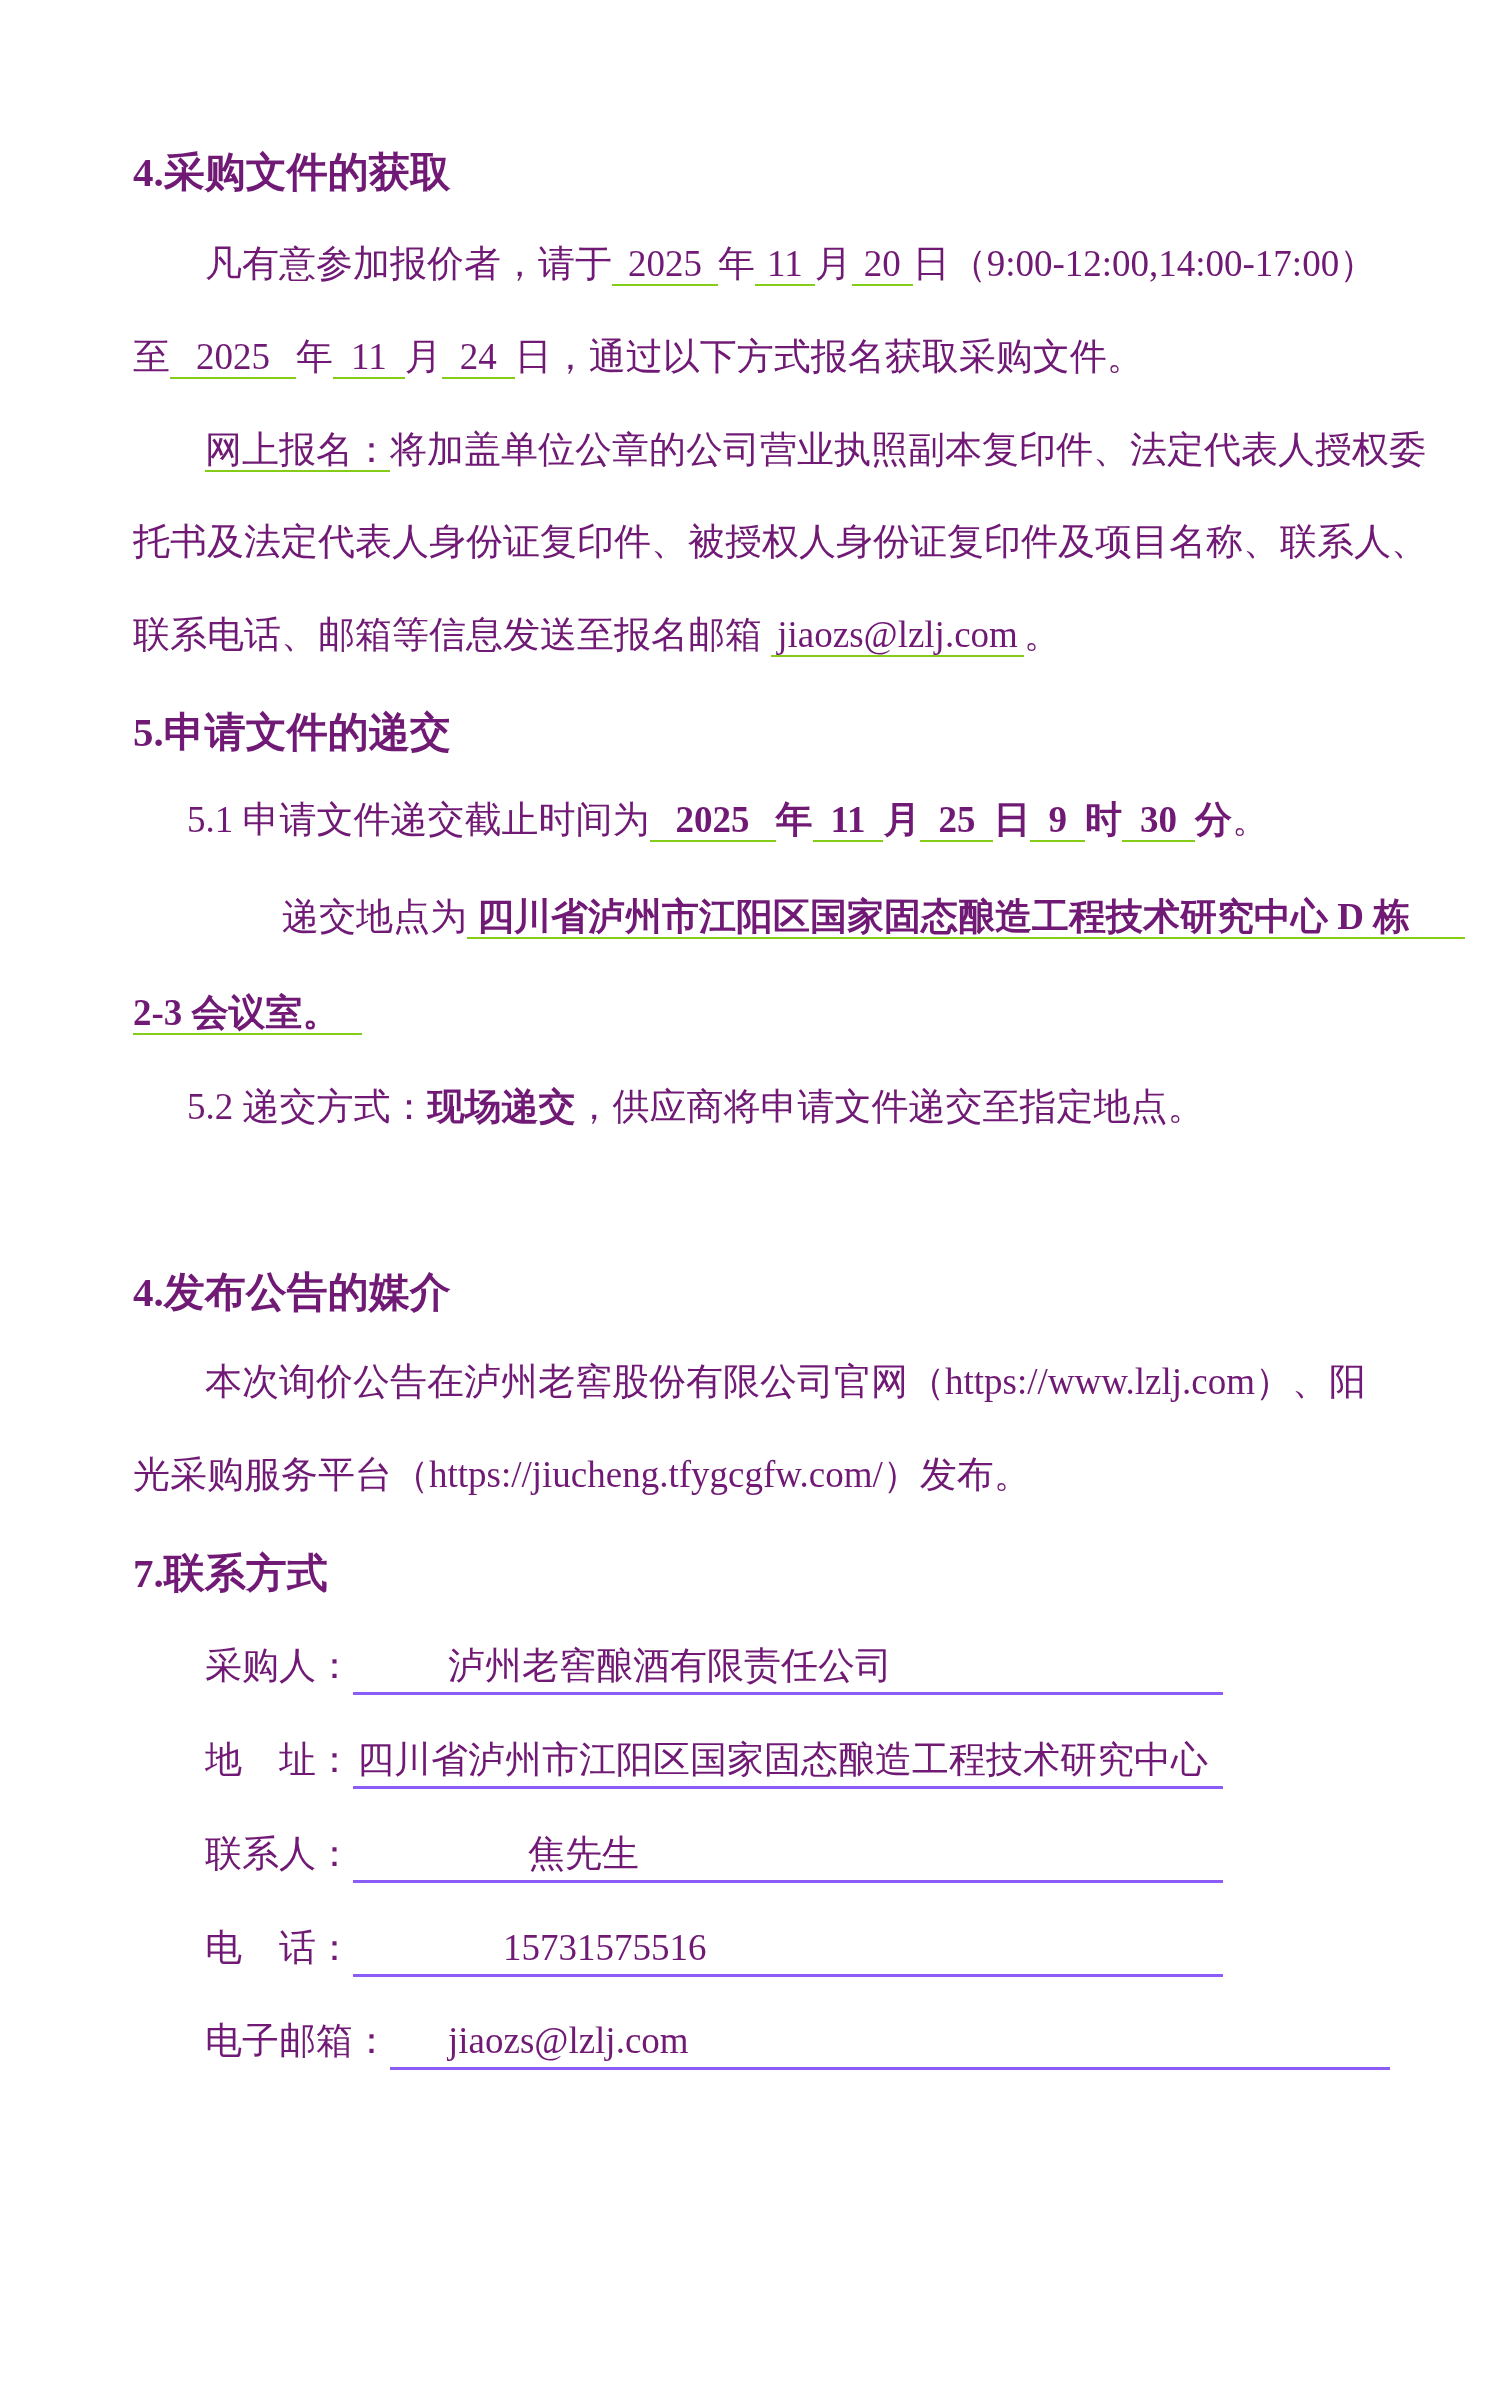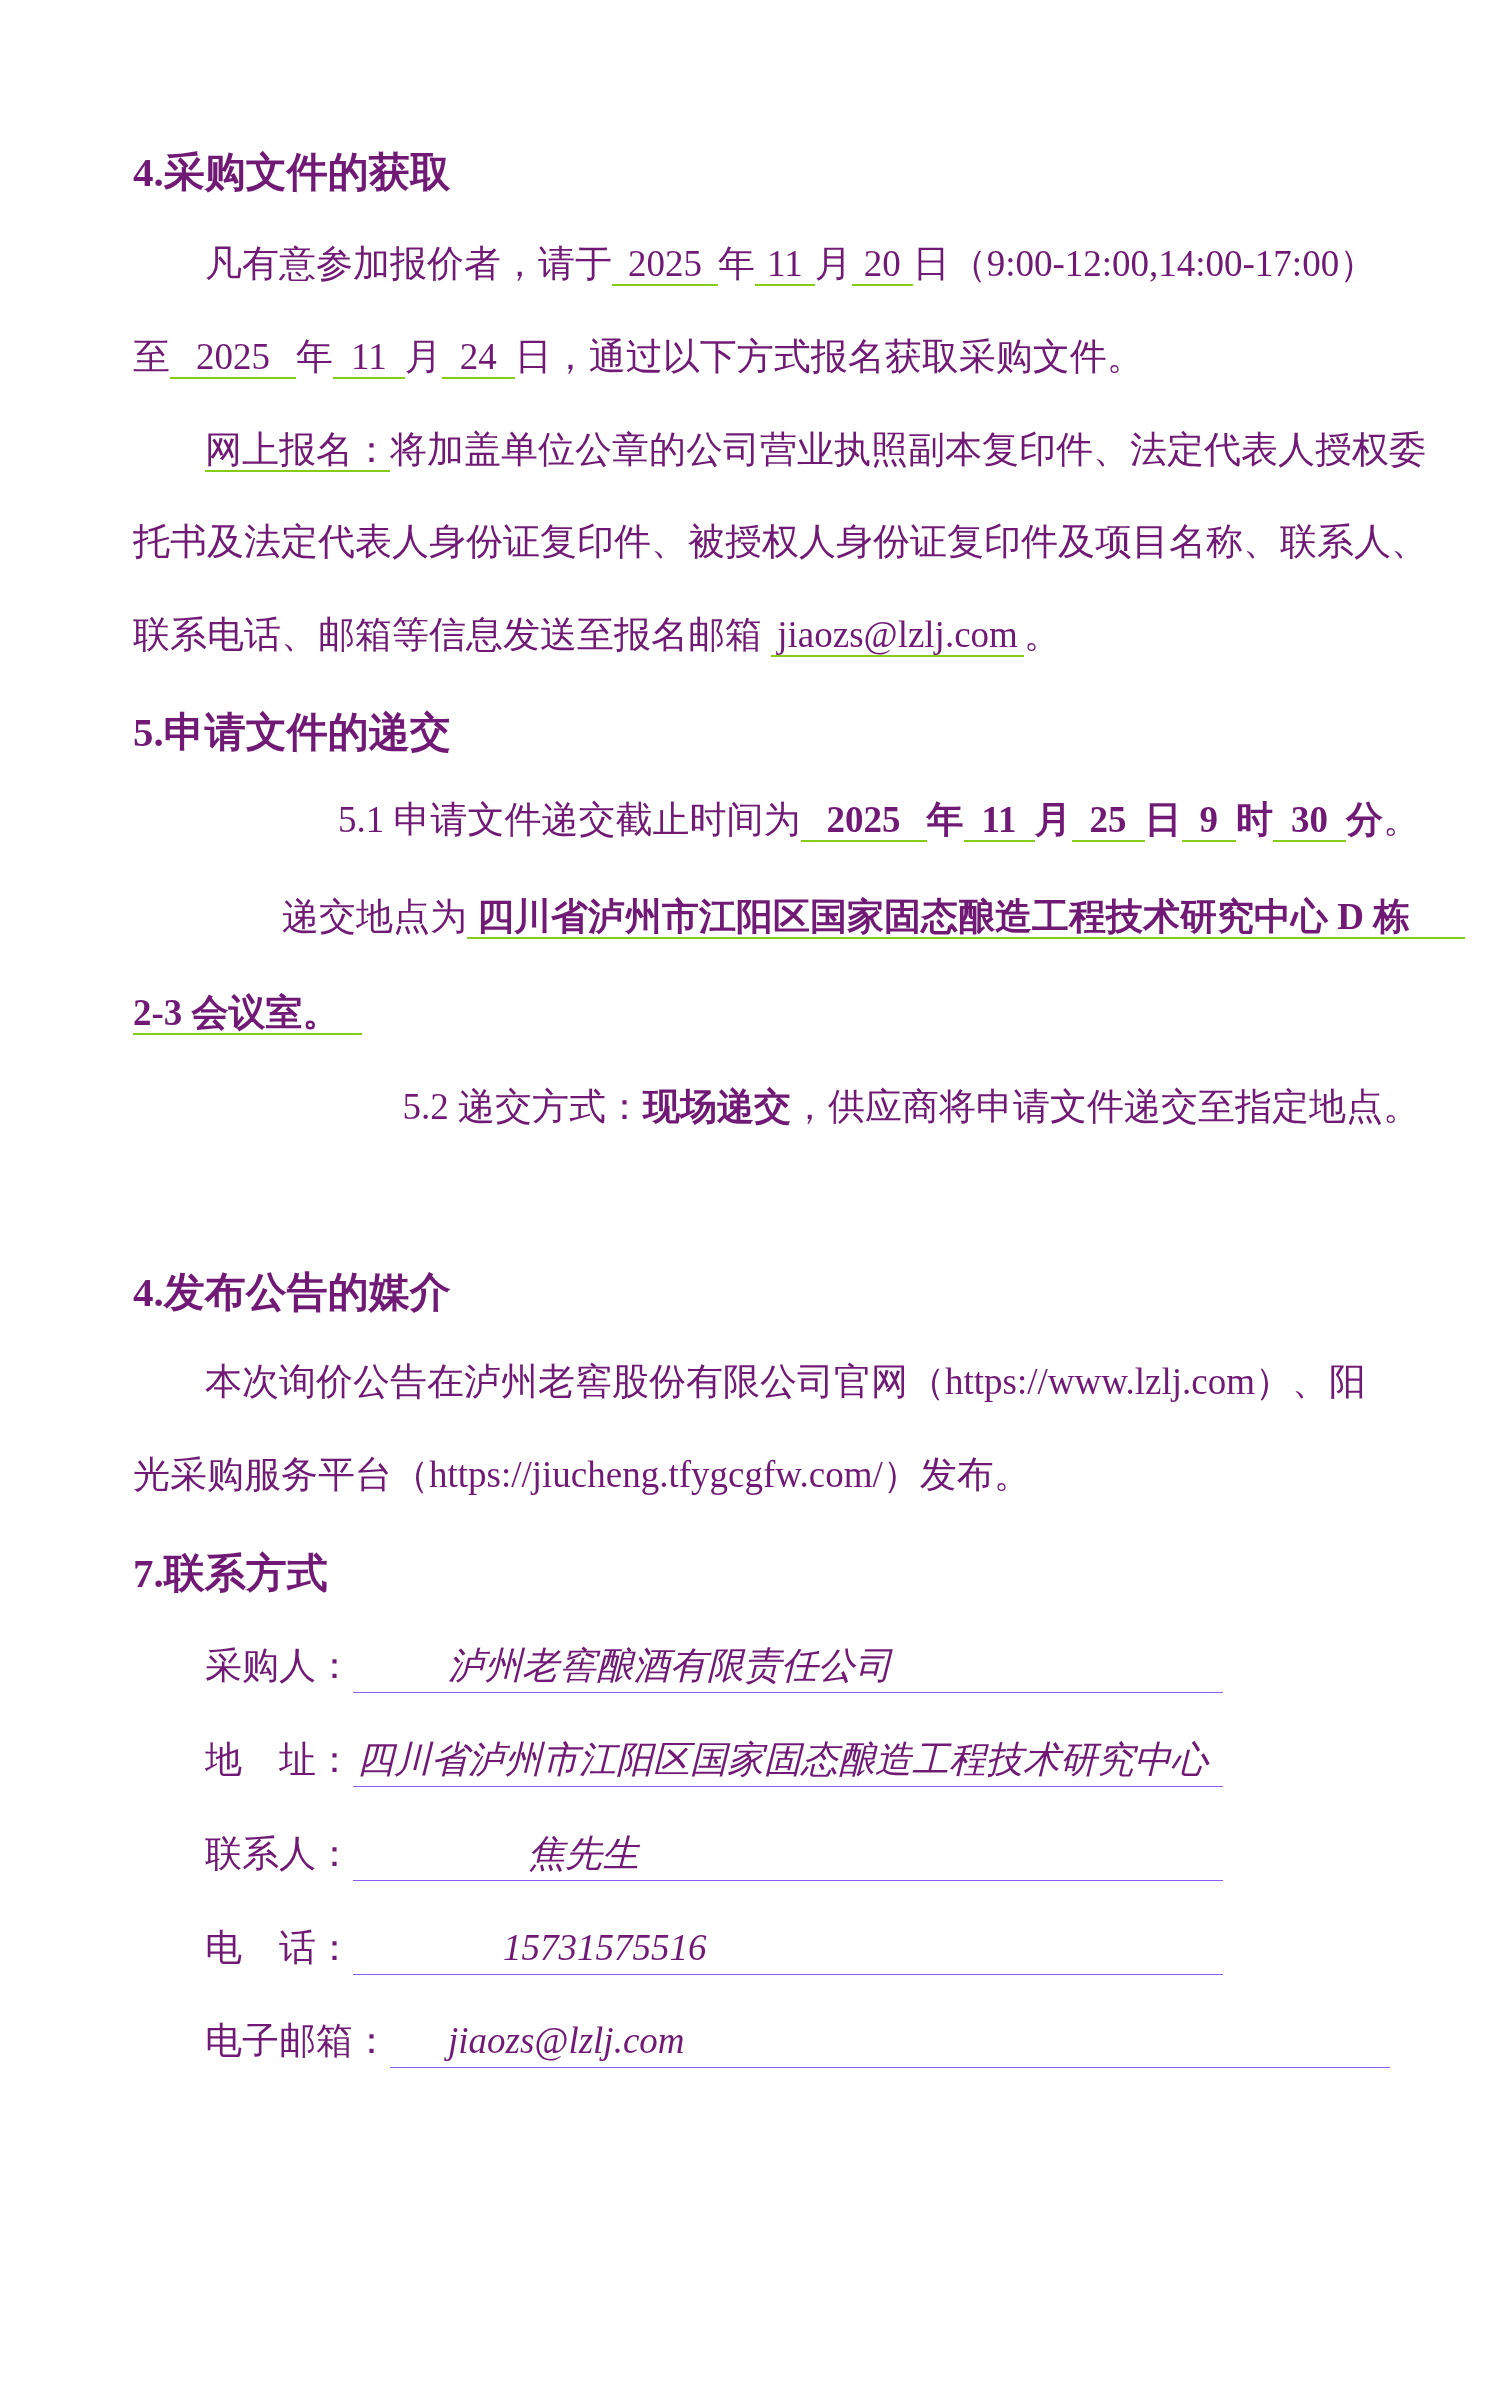--- a/index.html
+++ b/index.html
@@ -16,42 +16,41 @@
     position:absolute;left:133px;right:80px;
     font-size:41px;font-weight:700;line-height:52px;
     white-space:nowrap;
   }
   .ln{
     position:absolute;left:133px;right:80px;
     font-size:37px;line-height:52px;height:52px;
     white-space:nowrap;
   }
   .ind{padding-left:72px;}
-  .num-ln{left:187px;text-align:right;}
+  .num-ln{left:187px;}
   .loc-ln{left:254px;margin-left:28px;}
   .u{border-bottom:2px solid #84cc16;}
   .b{font-weight:700;}
   .py{padding:0 16px;}      
   .pm{padding:0 12px;}      
   .py2{padding:0 26px;}     
   .pm2{padding:0 18px;}     
   .pe{padding:0 6px;}       
   .ploc{padding:0 55px 0 10px;} 
   .ploc2{padding:0 22px 0 0;}
   .row{
     position:absolute;left:205px;
     font-size:37px;line-height:54px;height:58px;
     white-space:nowrap;
   }
   .row .lbl{display:inline-block;vertical-align:top;}
   .row .blank{
     display:inline-block;vertical-align:top;
-    height:53px;border-bottom:1px solid #8b5cf6;
+    height:53px;border-bottom:3px solid #8b5cf6;
     width:870px;
-    font-style:italic;
   }
   .row.email .blank{width:1000px;}
   .row .val{display:inline-block;}
 </style>
 </head>
 <body>
 
 <div class="page">
 
   <div class="hd" style="top:146px">4.采购文件的获取</div>

